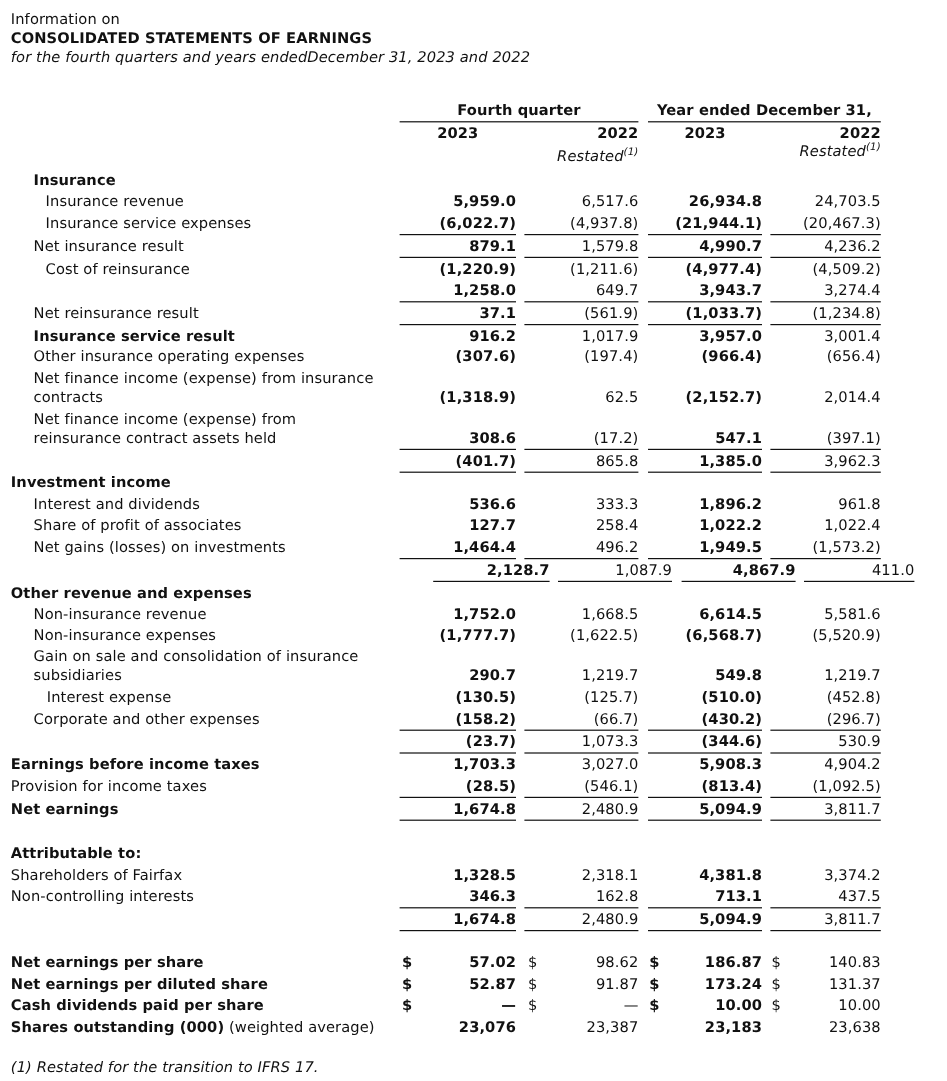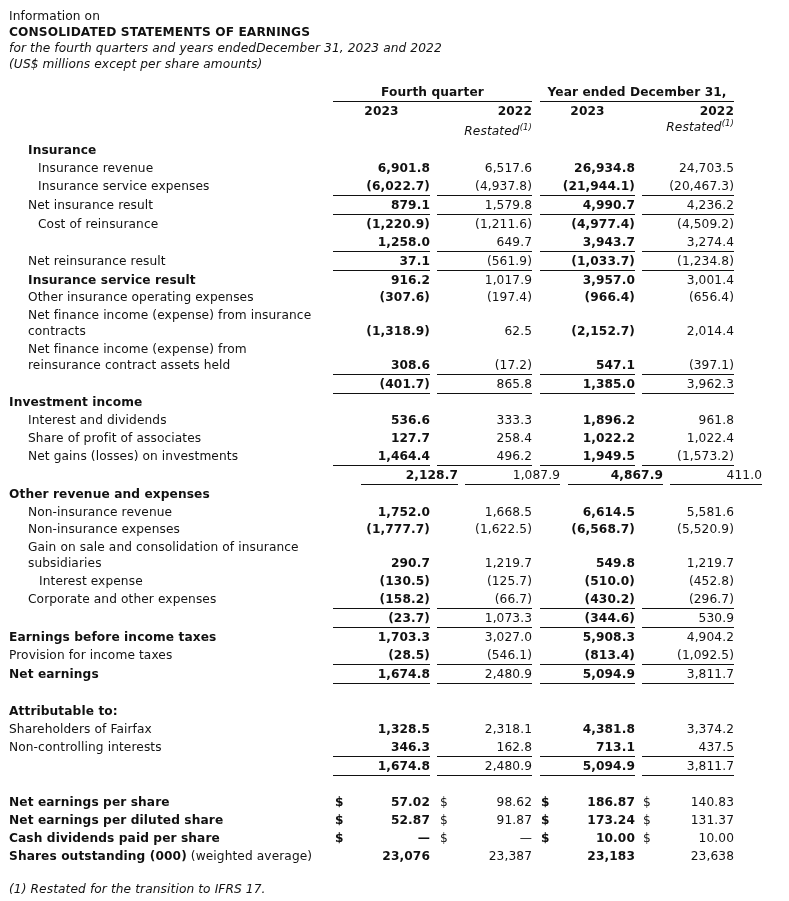--- a/index.html
+++ b/index.html
@@ -33,41 +33,40 @@
   .dollar.b { font-weight: bold; }
   .foot { position: absolute; left: 9px; top: 882px; font-style: italic; }
 </style>
 </head>
 <body>
 
 <div class="hdr">
   <div class="l1">Information on</div>
   <div class="l2">CONSOLIDATED STATEMENTS OF EARNINGS</div>
   <div class="l3">for the fourth quarters and years endedDecember 31, 2023 and 2022</div>
-  <div class="l4">(US$ millions except per share amounts)</div>
 </div>
 
 <div class="colhead" style="left:333px;width:199px;top:85px;">Fourth quarter</div>
 <div class="colhead" style="left:540px;width:194px;top:85px;">Year ended December 31,</div>
 <div class="hline" style="left:333px;width:199px;top:101px;"></div>
 <div class="hline" style="left:540px;width:194px;top:101px;"></div>
 <div class="colhead" style="left:333px;width:97px;top:104px;">2023</div>
 <div class="yearlbl" style="left:437px;width:95px;top:104px;">2022</div>
 <div class="colhead" style="left:540px;width:95px;top:104px;">2023</div>
 <div class="yearlbl" style="left:642px;width:92px;top:104px;">2022</div>
 <div class="restated" style="left:437px;width:95px;top:122px;"><span>Restated</span><sup>(1)</sup></div>
 <div class="restated" style="left:642px;width:92px;top:118px;"><span>Restated</span><sup>(1)</sup></div>
 
 <div class="row" style="top:141px;">
   <span class="lbl b" style="left:28px;">Insurance</span>
 </div>
 
 <div class="row" style="top:159px;">
   <span class="lbl" style="left:38px;">Insurance revenue</span>
-  <span class="v b c1">6,901.8</span>
+  <span class="v b c1">5,959.0</span>
   <span class="v c2">6,517.6</span>
   <span class="v b c3">26,934.8</span>
   <span class="v c4">24,703.5</span>
 </div>
 <div class="row" style="top:177px;">
   <span class="lbl" style="left:38px;">Insurance service expenses</span>
   <span class="v b c1 ul">(6,022.7)</span>
   <span class="v c2 ul">(4,937.8)</span>
   <span class="v b c3 ul">(21,944.1)</span>
   <span class="v c4 ul">(20,467.3)</span>

